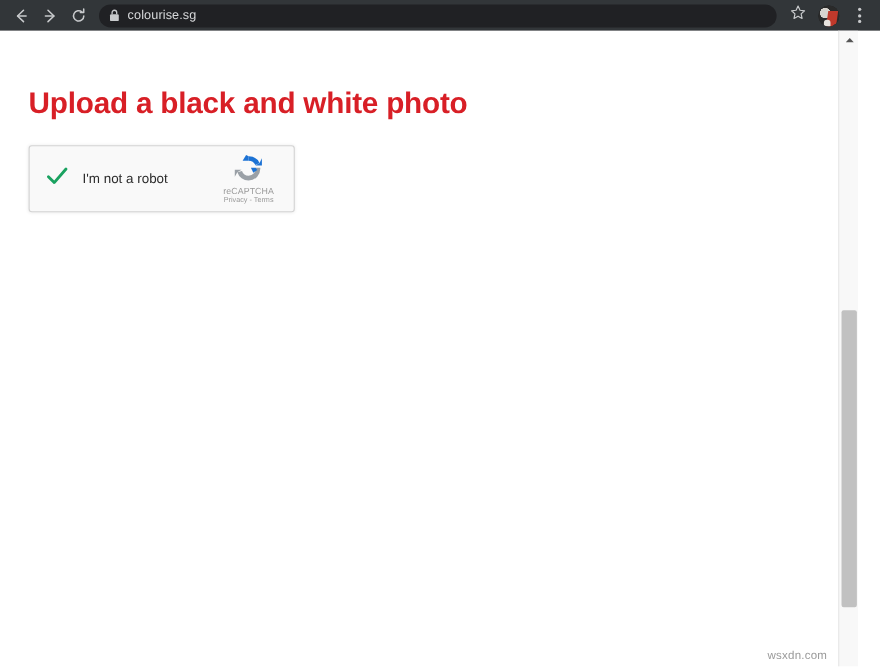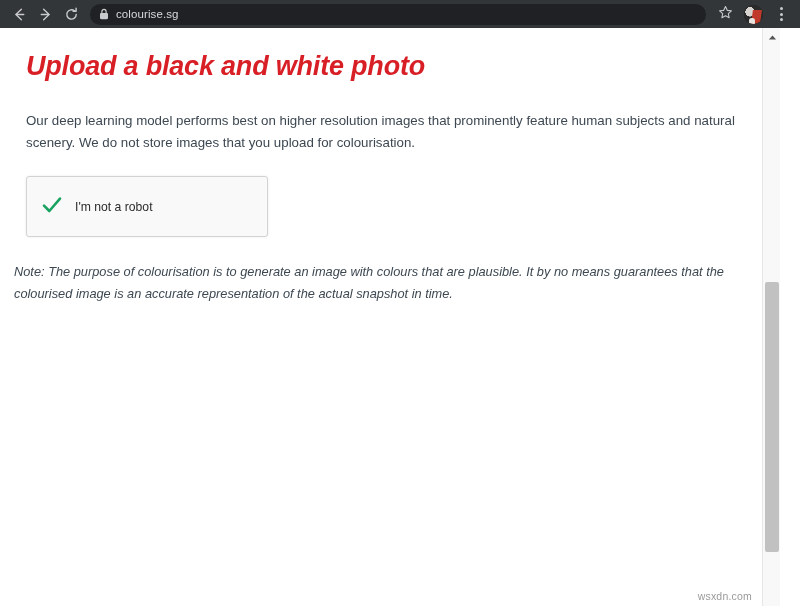--- a/index.html
+++ b/index.html
@@ -127,27 +127,26 @@
     width: 782px;
     height: 578px;
     background: #ffffff;
   }
 
   .content {
     padding: 0 26px;
   }
 
   .page-title {
-    margin-top: 24px;
+    margin-top: 52px;
     color: #d81f26;
     font-size: 27px;
     font-weight: bold;
     letter-spacing: -0.2px;
     line-height: 1.1;
-    font-style: italic;
   }
 
   .intro {
     margin-top: 28px;
     color: #3d4852;
     font-size: 13.3px;
     line-height: 1.68;
     max-width: 718px;
   }
 
@@ -342,37 +341,49 @@
 
     </div>
   </div>
 
   <div class="viewport">
     <div class="page">
       <div class="content">
 
         <h1 class="page-title">Upload a black and white photo</h1>
 
-        <p class="intro">Our deep learning model performs best on higher resolution images that prominently feature human subjects and natural scenery. We do not store images that you upload for colourisation.</p>
 
         <div class="recaptcha">
           <div class="rc-check">
             <span>
               <svg width="24" height="24" viewBox="0 0 24 24">
                 <path d="M4 12.6 L9.3 18 L20 5.6" fill="none" stroke="#1aa260" stroke-width="2.6" stroke-linecap="round" stroke-linejoin="round"></path>
               </svg>
             </span>
           </div>
 
           <span class="rc-label">I'm not a robot</span>
 
+          <div class="rc-brand">
+            <span class="rc-logo">
+              <svg width="30" height="30" viewBox="0 0 32 32">
+                <path d="M16 4.2 A11.8 11.8 0 0 1 26.6 10.9 L22.6 12.9 A7.4 7.4 0 0 0 16 8.7 Z" fill="#1c72d4"></path>
+                <path d="M16 4.2 L16 8.7 L10.2 8.7 L13.6 3.1 Z" fill="#1c72d4"></path>
+                <path d="M26.6 10.9 L28.9 6.3 L28.9 13.4 L22.4 13.4 Z" fill="#1c72d4"></path>
+                <path d="M27.3 15.4 A11.4 11.4 0 0 1 16 27.8 A11.4 11.4 0 0 1 5.1 19.9 L9.6 18.6 A6.9 6.9 0 0 0 16 23.3 A6.9 6.9 0 0 0 22.8 15.4 Z" fill="#9aa0a6"></path>
+                <path d="M5.1 19.9 L2.6 24.1 L2.6 17.3 L9.1 17.3 Z" fill="#9aa0a6"></path>
+                <path d="M22.8 15.4 L18.2 15.4 L20.6 20.2 L24.4 17.6 Z" fill="#1c72d4"></path>
+              </svg>
+            </span>
+            <span class="rc-name">reCAPTCHA</span>
+            <span class="rc-terms">Privacy - Terms</span>
+          </div>
         </div>
 
 
-        <p class="note">Note: The purpose of colourisation is to generate an image with colours that are plausible. It by no means guarantees that the colourised image is an accurate representation of the actual snapshot in time.</p>
 
       </div>
     </div>
   </div>
 
   <div class="scrollbar">
     <div class="sb-arrow">
       <span>
         <svg width="9" height="7" viewBox="0 0 10 7">
           <path d="M5 1.3 L9 5.6 L1 5.6 Z" fill="#555555"></path>

